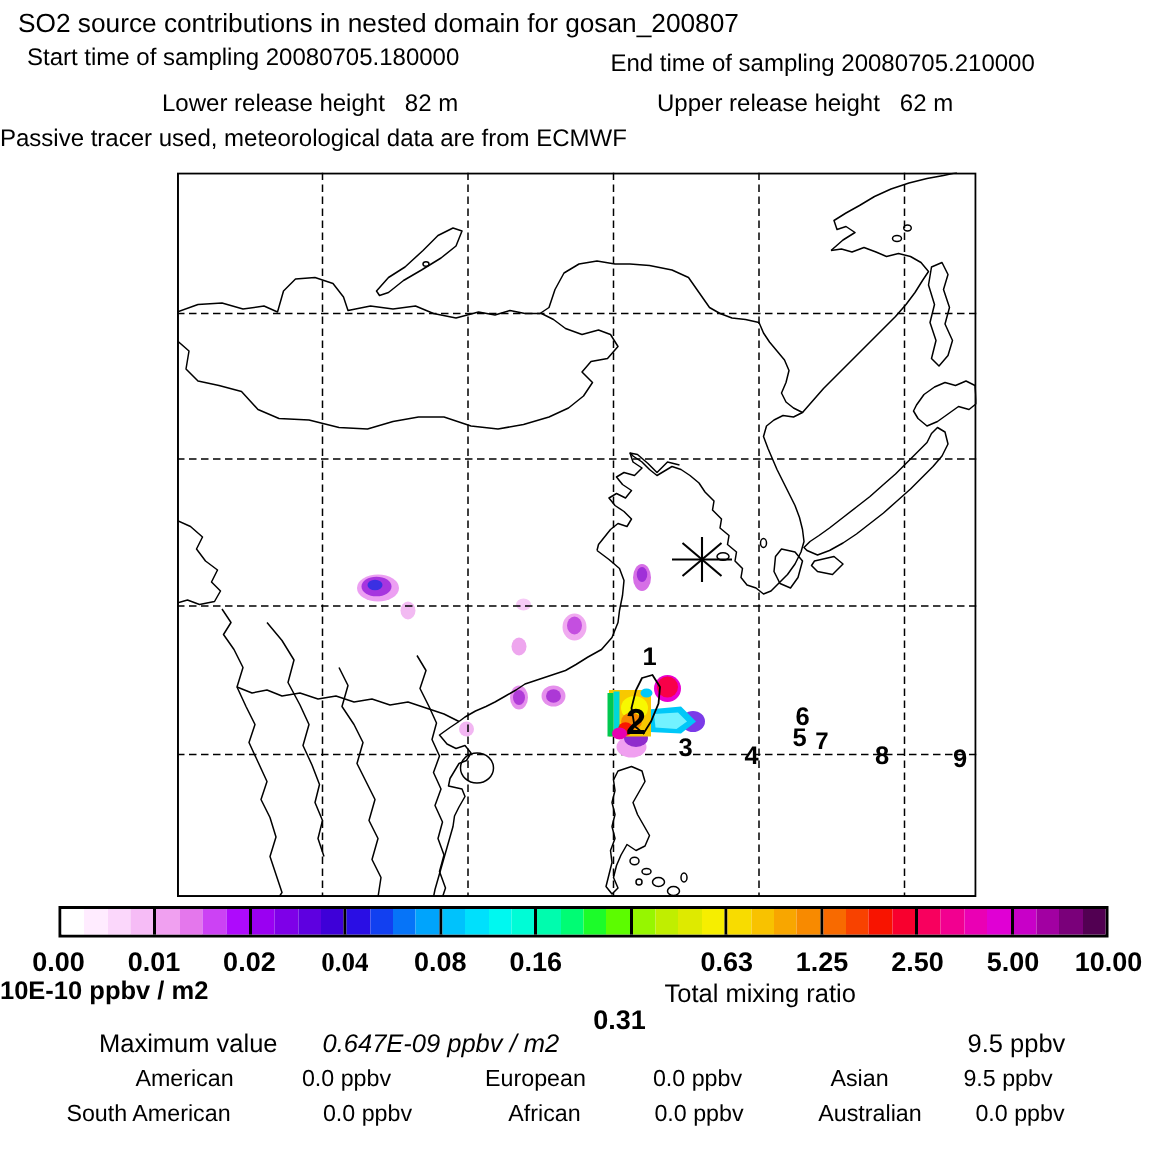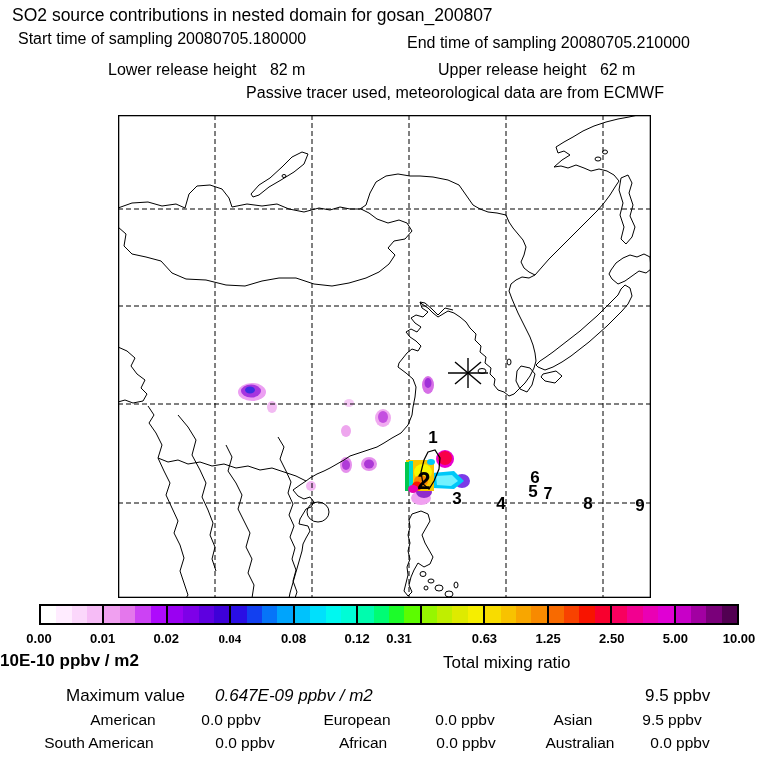--- a/index.html
+++ b/index.html
@@ -3,34 +3,34 @@
 <meta charset="utf-8">
 <style>
   html,body{margin:0;padding:0;}
   body{
     width:768px;height:768px;background:#ffffff;color:#000;
     font-family:"Liberation Sans",sans-serif;position:relative;overflow:hidden;
   }
   .abs{position:absolute;white-space:pre;line-height:1.1;}
   .title{font-size:17.5px;font-weight:normal;}
   .sub{font-size:16px;}
-  .note{width:664px;text-align:right;}
+  .note{width:664px;text-align:left;}
   #map-panel{position:absolute;left:118px;top:115px;width:533px;height:483px;}
   svg text{font-family:"Liberation Sans",sans-serif;}
   
   #cbar{
     position:absolute;left:39px;top:604px;width:700px;height:21px;
     border:2px solid #000;display:flex;box-sizing:border-box;
   }
   .cb-seg{flex:1;display:flex;border-left:2px solid #000;}
   .cb-seg:first-child{border-left:none;}
   .cb-cell{flex:1;}
   #cbar-ticks{position:absolute;left:39px;top:631px;width:700px;height:18px;}
   .cb-tick{
-    position:absolute;transform:translateX(-50%);font-size:13px;font-weight:bold;
+    position:absolute;transform:translateX(-50%);font-size:18px;font-weight:bold;
     white-space:nowrap;top:0;
   }
   .unit{left:0;width:740px;top:652px;font-size:17px;font-weight:bold;}
   
   .stat1{font-size:17px;}
   .statsm{font-size:15.5px;}
   .cstat{transform:translateX(-50%);}
 </style>
 </head>
 <body>
@@ -213,22 +213,22 @@
       <div class="cb-cell" style="background: rgb(122, 0, 122);"></div>
       <div class="cb-cell" style="background: rgb(82, 0, 82);"></div>
     </div>
   </div>
 <div id="cbar-ticks">
     <span class="cb-tick" style="left: 0px;">0.00</span>
     <span class="cb-tick" style="left: 63.6364px;">0.01</span>
     <span class="cb-tick" style="left: 127.273px;">0.02</span>
     <span class="cb-tick" style="left: 190.909px; font-family: Liberation Serif, serif;">0.04</span>
     <span class="cb-tick" style="left: 254.545px;">0.08</span>
-    <span class="cb-tick" style="left: 318.182px;">0.12</span>
-    <span class="cb-tick" style="left: 360px;">0.31</span>
+    <span class="cb-tick" style="left: 318.182px;">0.16</span>
+    <span class="cb-tick" style="left: 374px; margin-top: 39px;">0.31</span>
     <span class="cb-tick" style="left: 445.455px;">0.63</span>
     <span class="cb-tick" style="left: 509.091px;">1.25</span>
     <span class="cb-tick" style="left: 572.727px;">2.50</span>
     <span class="cb-tick" style="left: 636.364px;">5.00</span>
     <span class="cb-tick" style="left: 700px;">10.00</span>
   </div>
 <div class="abs unit">10E-10 ppbv / m2</div>
 
 <span class="abs stat1" style="left:66px;top:687px;">Maximum value</span>
 <span class="abs stat1" style="left:215px;top:687px;font-style:italic;">0.647E-09 ppbv / m2</span>

